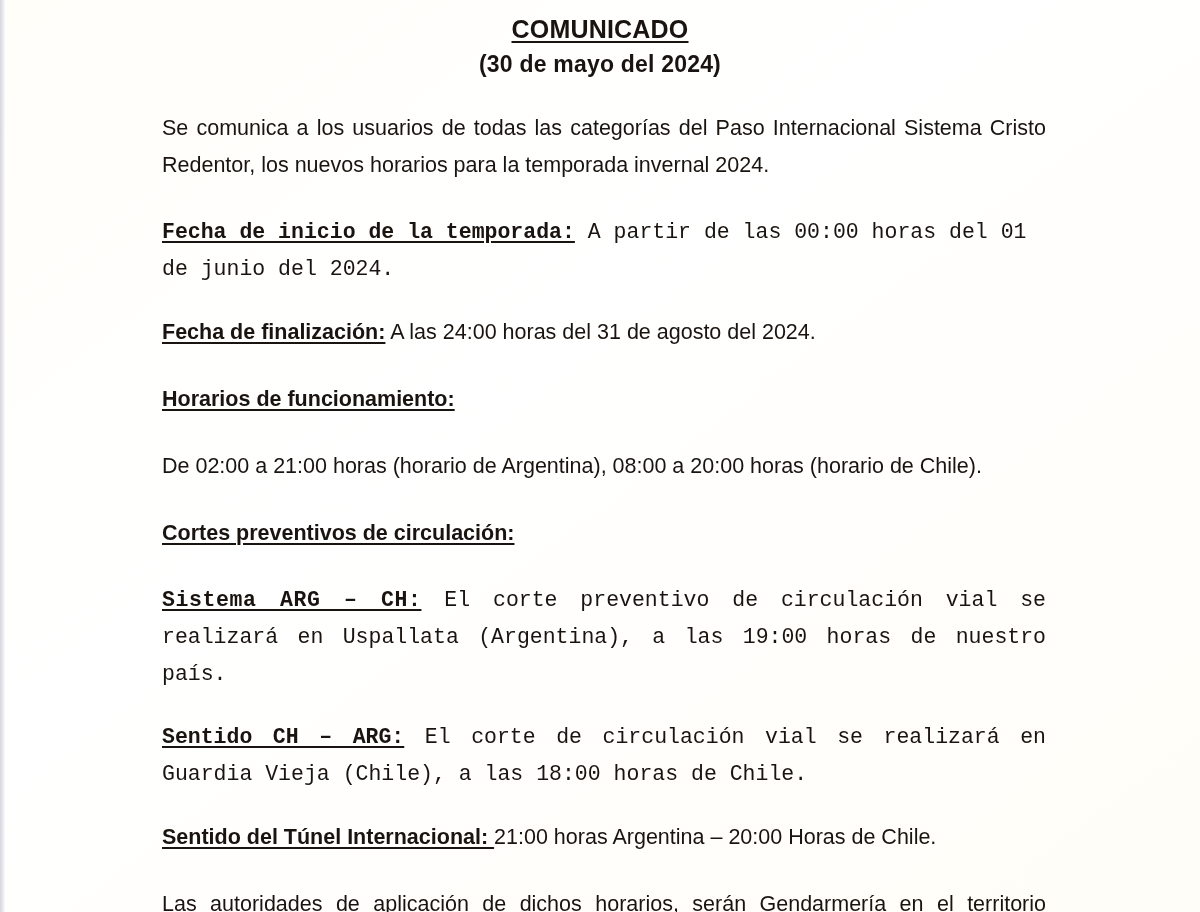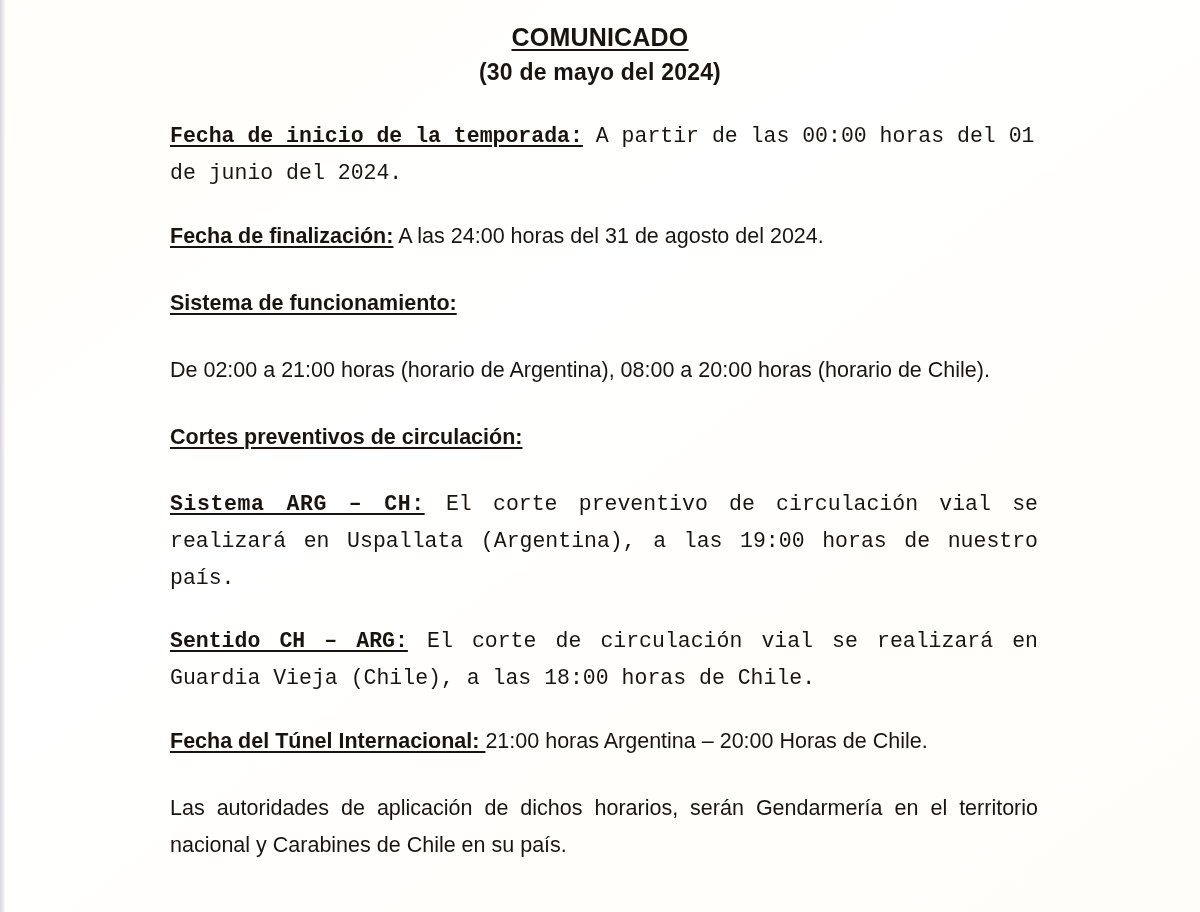--- a/index.html
+++ b/index.html
@@ -31,21 +31,21 @@
     position: absolute;
     inset: 0;
     background: linear-gradient(to bottom right, #fffef9 0%, #ffffff 40%, #fffdf7 100%);
     z-index: 0;
   }
 
   .page {
     position: absolute;
     inset: 0;
     z-index: 2;
-    padding: 12px;
+    padding: 4px;
   }
 
   
   .doc-header {
     text-align: center;
     padding-top: 8px;
   }
   .doc-header .hline {
     font-weight: bold;
     letter-spacing: 0.2px;
@@ -103,47 +103,48 @@
 
   <div class="doc-header">
     <div class="hline title-main">
       <span class="ul">COMUNICADO</span>
     </div>
     <div class="hline title-date">(30 de mayo del 2024)</div>
   </div>
 
   <div class="doc-body">
 
+    <p class="para justify gap-lg">Se comunica a los usuarios de todas las categorías del Paso Internacional Sistema Cristo Redentor,  los nuevos horarios para la temporada invernal 2024.</p>
 
     <p class="para gap-md">
       <span class="lead">Fecha de inicio de la temporada:</span><span> A partir de las 00:00 horas del 01 de junio del 2024.</span>
     </p>
 
     <p class="para gap-lg">
       <span class="lead">Fecha de finalización:</span><span> A las 24:00 horas del 31 de agosto del 2024.</span>
     </p>
 
     <p class="para gap-lg">
-      <span class="lead">Sistema de funcionamiento:</span>
+      <span class="lead">Horarios de funcionamiento:</span>
     </p>
 
     <p class="para gap-lg">De 02:00 a 21:00 horas (horario de Argentina), 08:00 a 20:00 horas (horario de Chile).</p>
 
     <p class="para gap-lg">
       <span class="lead">Cortes preventivos de circulación:</span>
     </p>
 
     <p class="para justify gap-md">
       <span class="lead spaced">Sistema ARG – CH:</span><span> El corte preventivo de circulación vial se realizará en Uspallata (Argentina), a las 19:00 horas de nuestro país.</span>
     </p>
 
     <p class="para justify gap-md">
       <span class="lead">Sentido CH – ARG:</span><span> El corte de circulación vial se realizará en Guardia Vieja (Chile), a las 18:00 horas de Chile.</span>
     </p>
 
     <p class="para gap-lg">
-      <span class="lead">Fecha del Túnel Internacional: </span><span>21:00 horas Argentina – 20:00 Horas de Chile.</span>
+      <span class="lead">Sentido del Túnel Internacional: </span><span>21:00 horas Argentina – 20:00 Horas de Chile.</span>
     </p>
 
     <p class="para justify">Las autoridades de aplicación de dichos horarios, serán Gendarmería en el territorio nacional y Carabines de Chile en su país.</p>
 
   </div>
 </div>
 
 </body></html>

